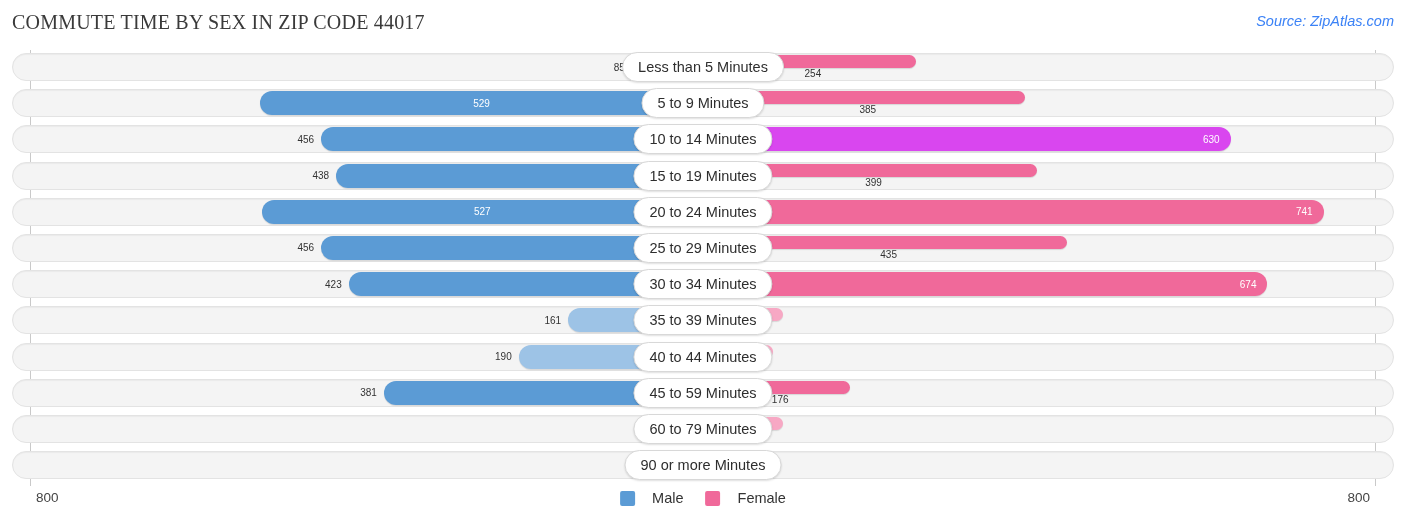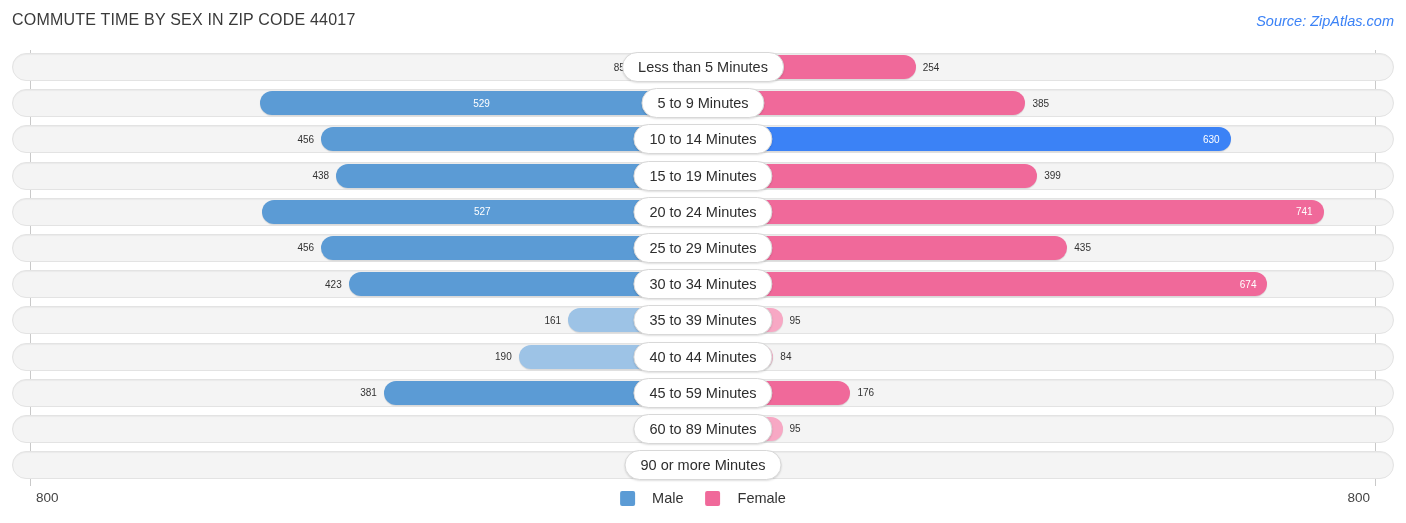--- a/index.html
+++ b/index.html
@@ -9,22 +9,22 @@
     background: #ffffff;
     font-family: "Liberation Sans", sans-serif;
     overflow: hidden;
   }
   #page { position: relative; width: 1406px; height: 523px; background: #fff; }
 
   
   .header { position: absolute; top: 0; left: 0; width: 1406px; height: 46px; }
   .chart-title {
     position: absolute; left: 12px; top: 11px;
-    font-size: 16px; font-weight: 400; color: #3a3a3a;
-    letter-spacing: .2px; white-space: nowrap;
+    font-size: 20px; font-weight: 400; color: #3a3a3a;
+    letter-spacing: .2px; white-space: nowrap; font-family: Liberation Serif, serif;
   }
   .source-note {
     position: absolute; right: 12px; top: 13px;
     font-size: 14.5px; font-style: italic; color: #3b82f6;
     white-space: nowrap;
   }
 
   
   .plot { position: absolute; left: 0; top: 50px; width: 1406px; height: 436px; }
 
@@ -47,21 +47,21 @@
     border-radius: 14px;
     box-shadow: inset 0 1px 1px rgba(0,0,0,.045);
   }
 
   
   .half {
     position: absolute; top: 5px; height: 24px;
     display: flex; align-items: center;
   }
   .half.left  { right: 703px; flex-direction: row-reverse; }
-  .half.right { left: 703px; flex-direction: row; }
+  .half.right { left: 703px; flex-direction: column; }
 
   .bar {
     height: 24px;
     position: relative;
     display: flex; align-items: center;
     box-shadow: 0 1px 1px rgba(0,0,0,.12);
   }
   .half.left  .bar { border-radius: 12px 0 0 12px; justify-content: center; }
   .half.right .bar { border-radius: 0 12px 12px 0; justify-content: flex-end; }
 
@@ -144,21 +144,21 @@
           </div>
           <div class="center-pill">5 to 9 Minutes</div>
         </div>
         <div class="row">
           <div class="track"></div>
           <div class="half left">
             <div class="bar" style="background: rgb(91, 155, 213); width: 381.9px;"></div>
             <span class="val outside-left">456</span>
           </div>
           <div class="half right">
-            <div class="bar" style="background: #3b82f6; width: 527.625px;">
+            <div class="bar" style="background: #d946ef; width: 527.625px;">
               <span class="val inside">630</span>
             </div>
           </div>
           <div class="center-pill">10 to 14 Minutes</div>
         </div>
         <div class="row">
           <div class="track"></div>
           <div class="half left">
             <div class="bar" style="background: rgb(91, 155, 213); width: 366.825px;"></div>
             <span class="val outside-left">438</span>
@@ -247,21 +247,21 @@
         <div class="row">
           <div class="track"></div>
           <div class="half left">
             <div class="bar" style="background: rgb(157, 195, 230); width: 22.6125px;"></div>
             <span class="val outside-left">27</span>
           </div>
           <div class="half right">
             <div class="bar" style="background: rgb(247, 168, 196); width: 79.5625px;"></div>
             <span class="val outside-right">95</span>
           </div>
-          <div class="center-pill">60 to 89 Minutes</div>
+          <div class="center-pill">60 to 79 Minutes</div>
         </div>
         <div class="row">
           <div class="track"></div>
           <div class="half left">
             <div class="bar" style="background: rgb(157, 195, 230); width: 45.225px;"></div>
             <span class="val outside-left">54</span>
           </div>
           <div class="half right">
             <div class="bar" style="background: rgb(247, 168, 196); width: 32.6625px;"></div>
             <span class="val outside-right">39</span>

